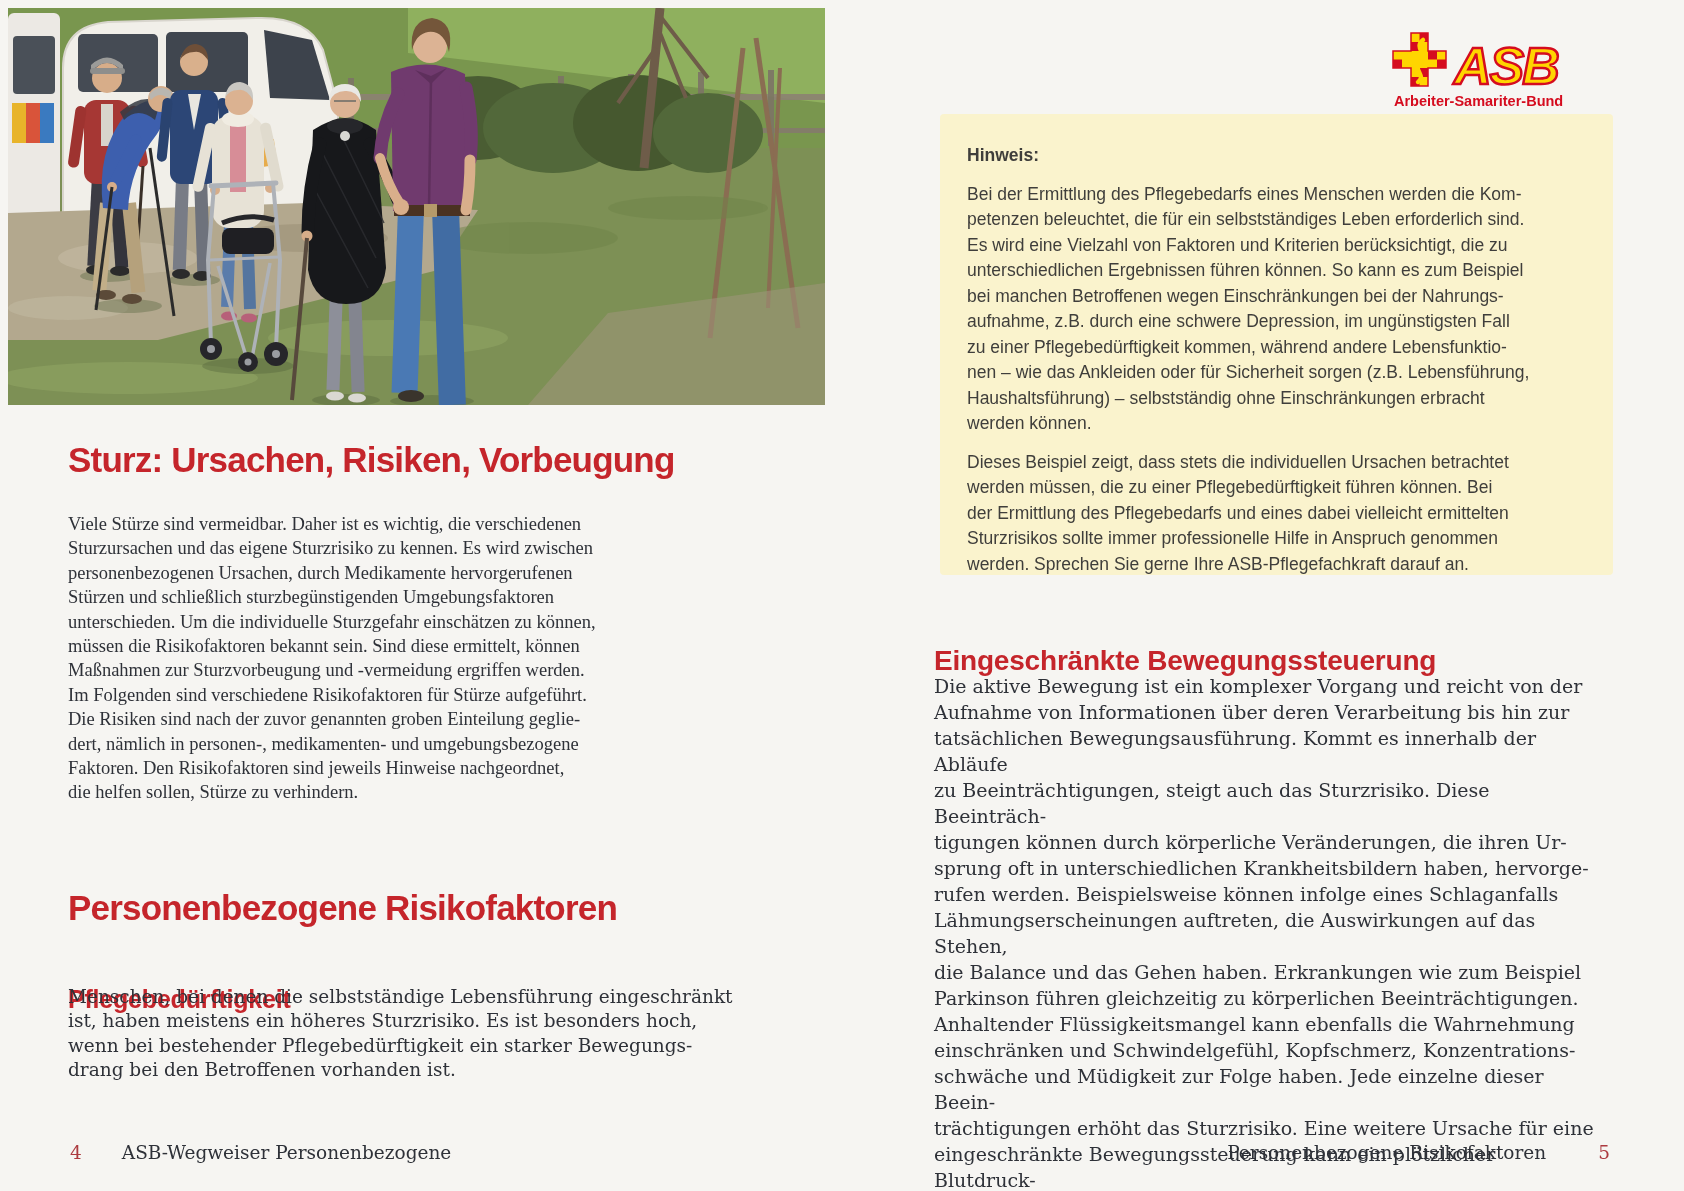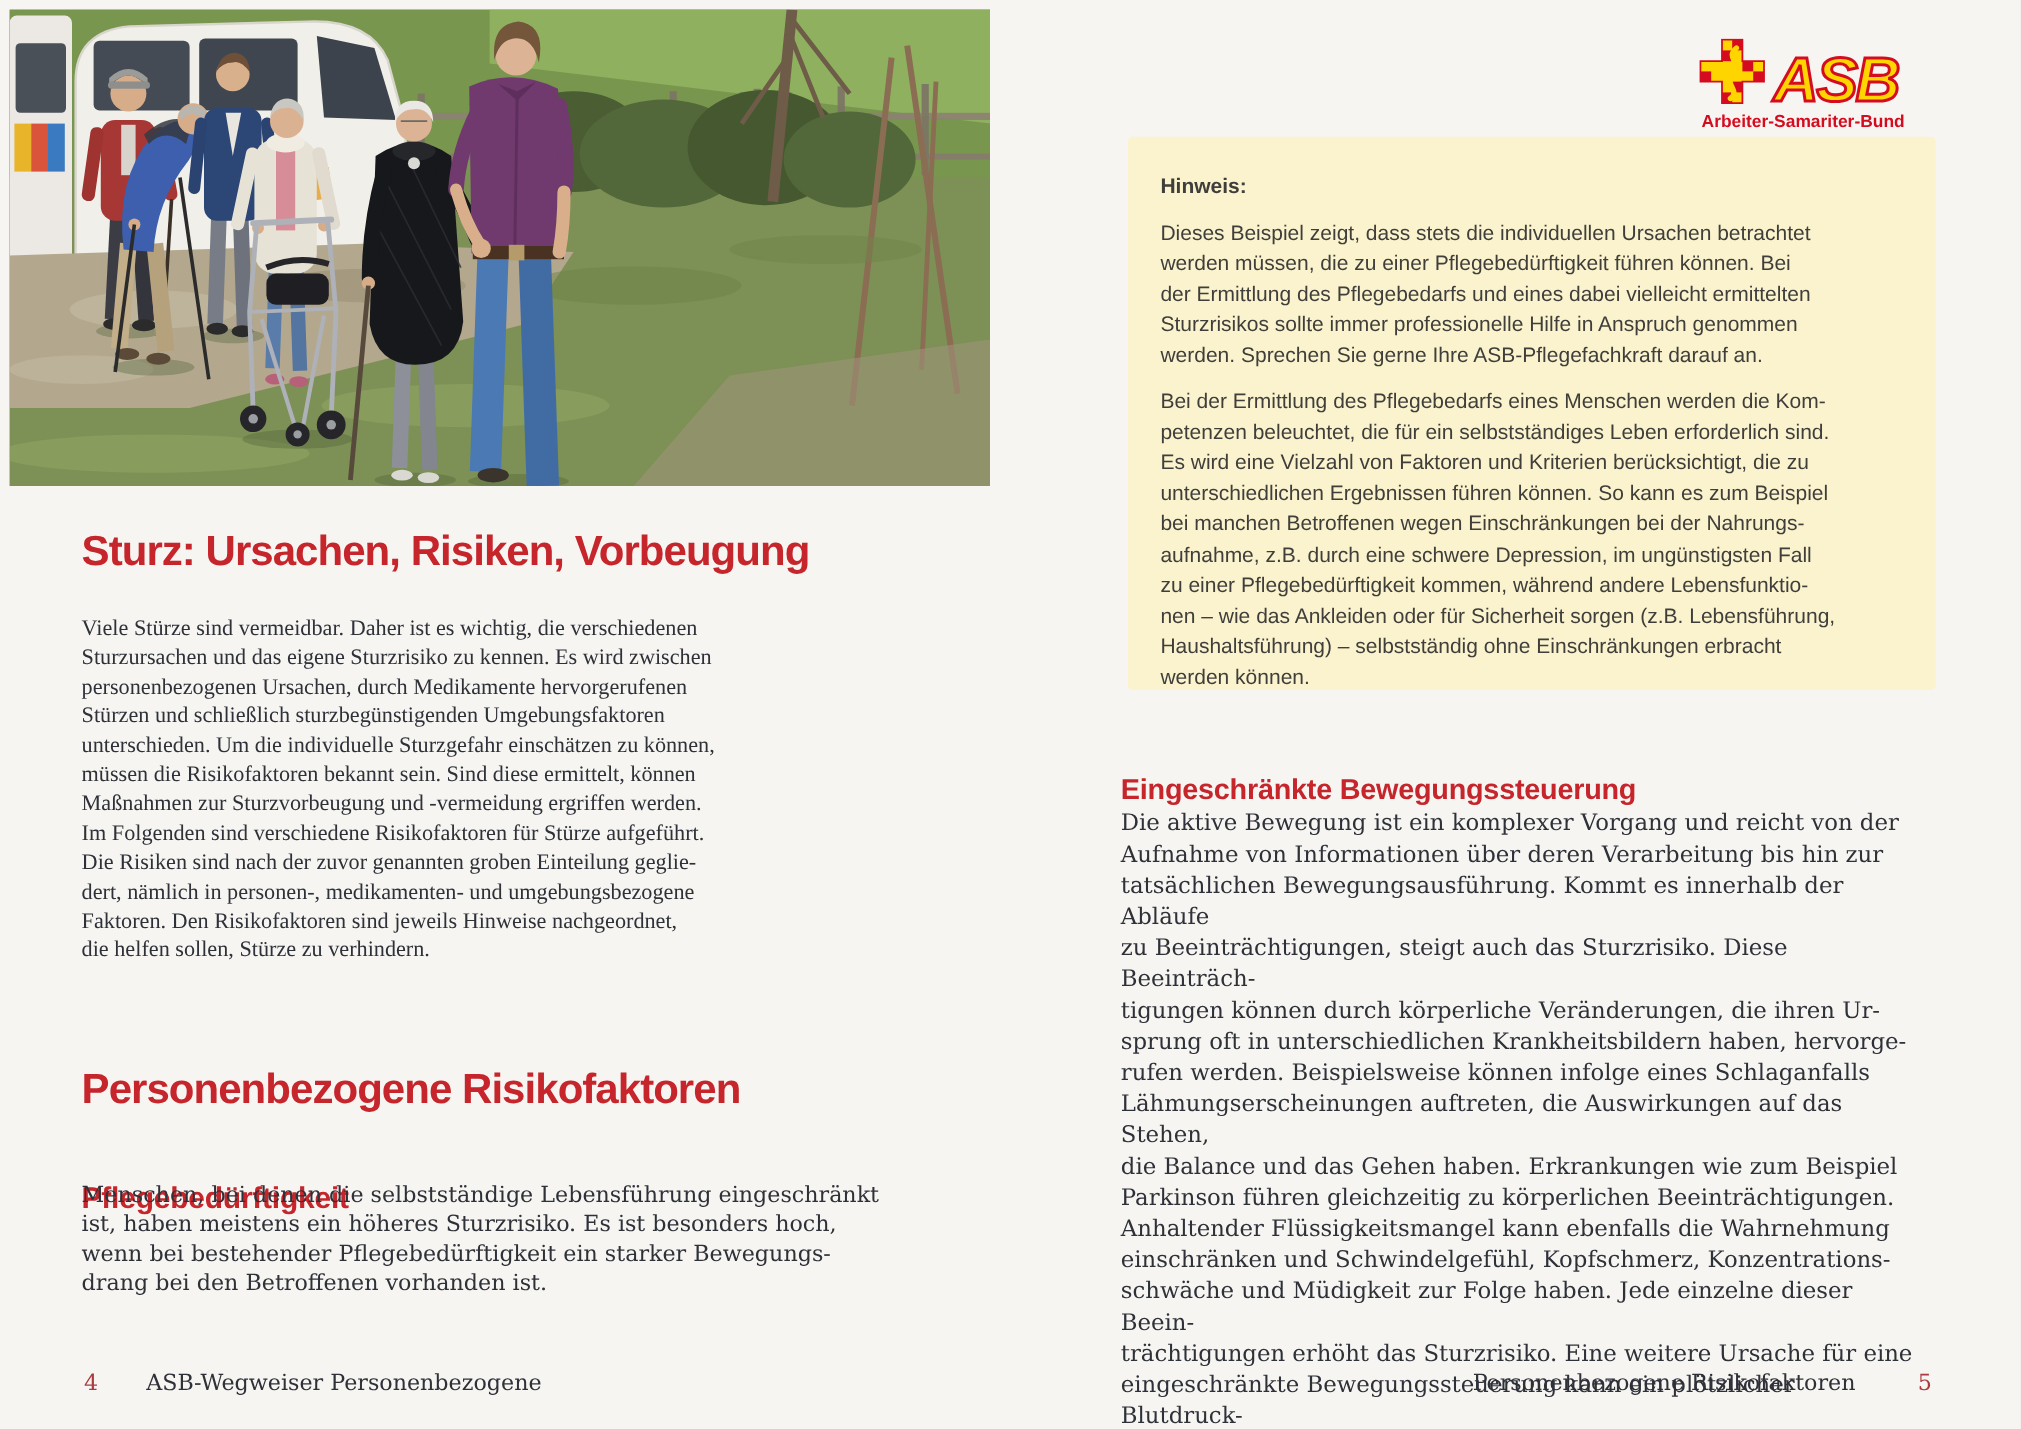--- a/index.html
+++ b/index.html
@@ -34,31 +34,31 @@
     position:absolute;left:68px;top:985px;width:680px;
     font-family:"DejaVu Serif",serif;font-size:18.5px;line-height:24.4px;
     white-space:pre-line;color:#2e3138;
   }
   .footer-left{
     position:absolute;left:70px;top:1142px;display:flex;gap:40px;align-items:baseline;
     font-family:"DejaVu Serif",serif;font-size:18.5px;color:#2e3138;
   }
   .pagenum{color:#ac3b40;}
   
-  .logo{position:absolute;left:1392px;top:32px;width:230px;height:80px;margin-left:24px;}
+  .logo{position:absolute;left:1392px;top:32px;width:230px;height:80px;}
   .hinweis{
     position:absolute;left:940px;top:114px;width:673px;height:461px;
     background:#faf3cd;border-radius:4px;box-sizing:border-box;
     padding:29px 30px 20px 27px;color:#3f3e3b;
   }
   .hinweis-title{font-weight:bold;font-size:18px;margin:0 0 9px 0;}
   .hinweis p{margin:0 0 13px 0;font-size:17.5px;line-height:25.5px;white-space:pre-line;}
   .h3-right{
     position:absolute;left:934px;top:645px;width:600px;
-    font-weight:bold;font-size:24px;letter-spacing:-0.2px;color:#c5252b;
+    font-weight:bold;font-size:28px;letter-spacing:-0.2px;color:#c5252b;
   }
   .right-body{
     position:absolute;left:934px;top:673px;width:660px;
     font-family:"DejaVu Serif",serif;font-size:19px;line-height:26px;
     white-space:pre-line;color:#2e3138;
   }
   .footer-right{
     position:absolute;right:74px;top:1142px;display:flex;gap:52px;align-items:baseline;
     font-family:"DejaVu Serif",serif;font-size:18.5px;color:#2e3138;
   }
@@ -297,35 +297,35 @@
         <rect x="19" y="45" width="8.5" height="9" fill="#d50c1f"></rect>
         <path d="M31,8 C21,16 37,22 28,30 C20,38 35,44 26,50" stroke="#ffd500" stroke-width="4.5" fill="none" stroke-linecap="round"></path>
       </g>
       <text x="62" y="52" font-family="Liberation Sans, sans-serif" font-size="52" font-weight="bold" font-style="italic" letter-spacing="-2" fill="#ffd500" stroke="#d50c1f" stroke-width="2.5">ASB</text>
       <text x="2" y="74" font-family="Liberation Sans, sans-serif" font-size="14.5" font-weight="bold" fill="#d50c1f">Arbeiter-Samariter-Bund</text>
     </svg>
   </div>
 
   <div class="hinweis">
     <p class="hinweis-title">Hinweis:</p>
-    <p>Dieses Beispiel zeigt, dass stets die individuellen Ursachen betrachtet
-werden müssen, die zu einer Pflegebedürftigkeit führen können. Bei
-der Ermittlung des Pflegebedarfs und eines dabei vielleicht ermittelten
-Sturzrisikos sollte immer professionelle Hilfe in Anspruch genommen
-werden. Sprechen Sie gerne Ihre ASB-Pflegefachkraft darauf an.</p>
     <p>Bei der Ermittlung des Pflegebedarfs eines Menschen werden die Kom-
 petenzen beleuchtet, die für ein selbstständiges Leben erforderlich sind.
 Es wird eine Vielzahl von Faktoren und Kriterien berücksichtigt, die zu
 unterschiedlichen Ergebnissen führen können. So kann es zum Beispiel
 bei manchen Betroffenen wegen Einschränkungen bei der Nahrungs-
 aufnahme, z.B. durch eine schwere Depression, im ungünstigsten Fall
 zu einer Pflegebedürftigkeit kommen, während andere Lebensfunktio-
 nen – wie das Ankleiden oder für Sicherheit sorgen (z.B. Lebensführung,
 Haushaltsführung) – selbstständig ohne Einschränkungen erbracht
 werden können.</p>
+    <p>Dieses Beispiel zeigt, dass stets die individuellen Ursachen betrachtet
+werden müssen, die zu einer Pflegebedürftigkeit führen können. Bei
+der Ermittlung des Pflegebedarfs und eines dabei vielleicht ermittelten
+Sturzrisikos sollte immer professionelle Hilfe in Anspruch genommen
+werden. Sprechen Sie gerne Ihre ASB-Pflegefachkraft darauf an.</p>
   </div>
 
   <div class="h3-right">Eingeschränkte Bewegungssteuerung</div>
   <div class="right-body">Die aktive Bewegung ist ein komplexer Vorgang und reicht von der
 Aufnahme von Informationen über deren Verarbeitung bis hin zur
 tatsächlichen Bewegungsausführung. Kommt es innerhalb der Abläufe
 zu Beeinträchtigungen, steigt auch das Sturzrisiko. Diese Beeinträch-
 tigungen können durch körperliche Veränderungen, die ihren Ur-
 sprung oft in unterschiedlichen Krankheitsbildern haben, hervorge-
 rufen werden. Beispielsweise können infolge eines Schlaganfalls

